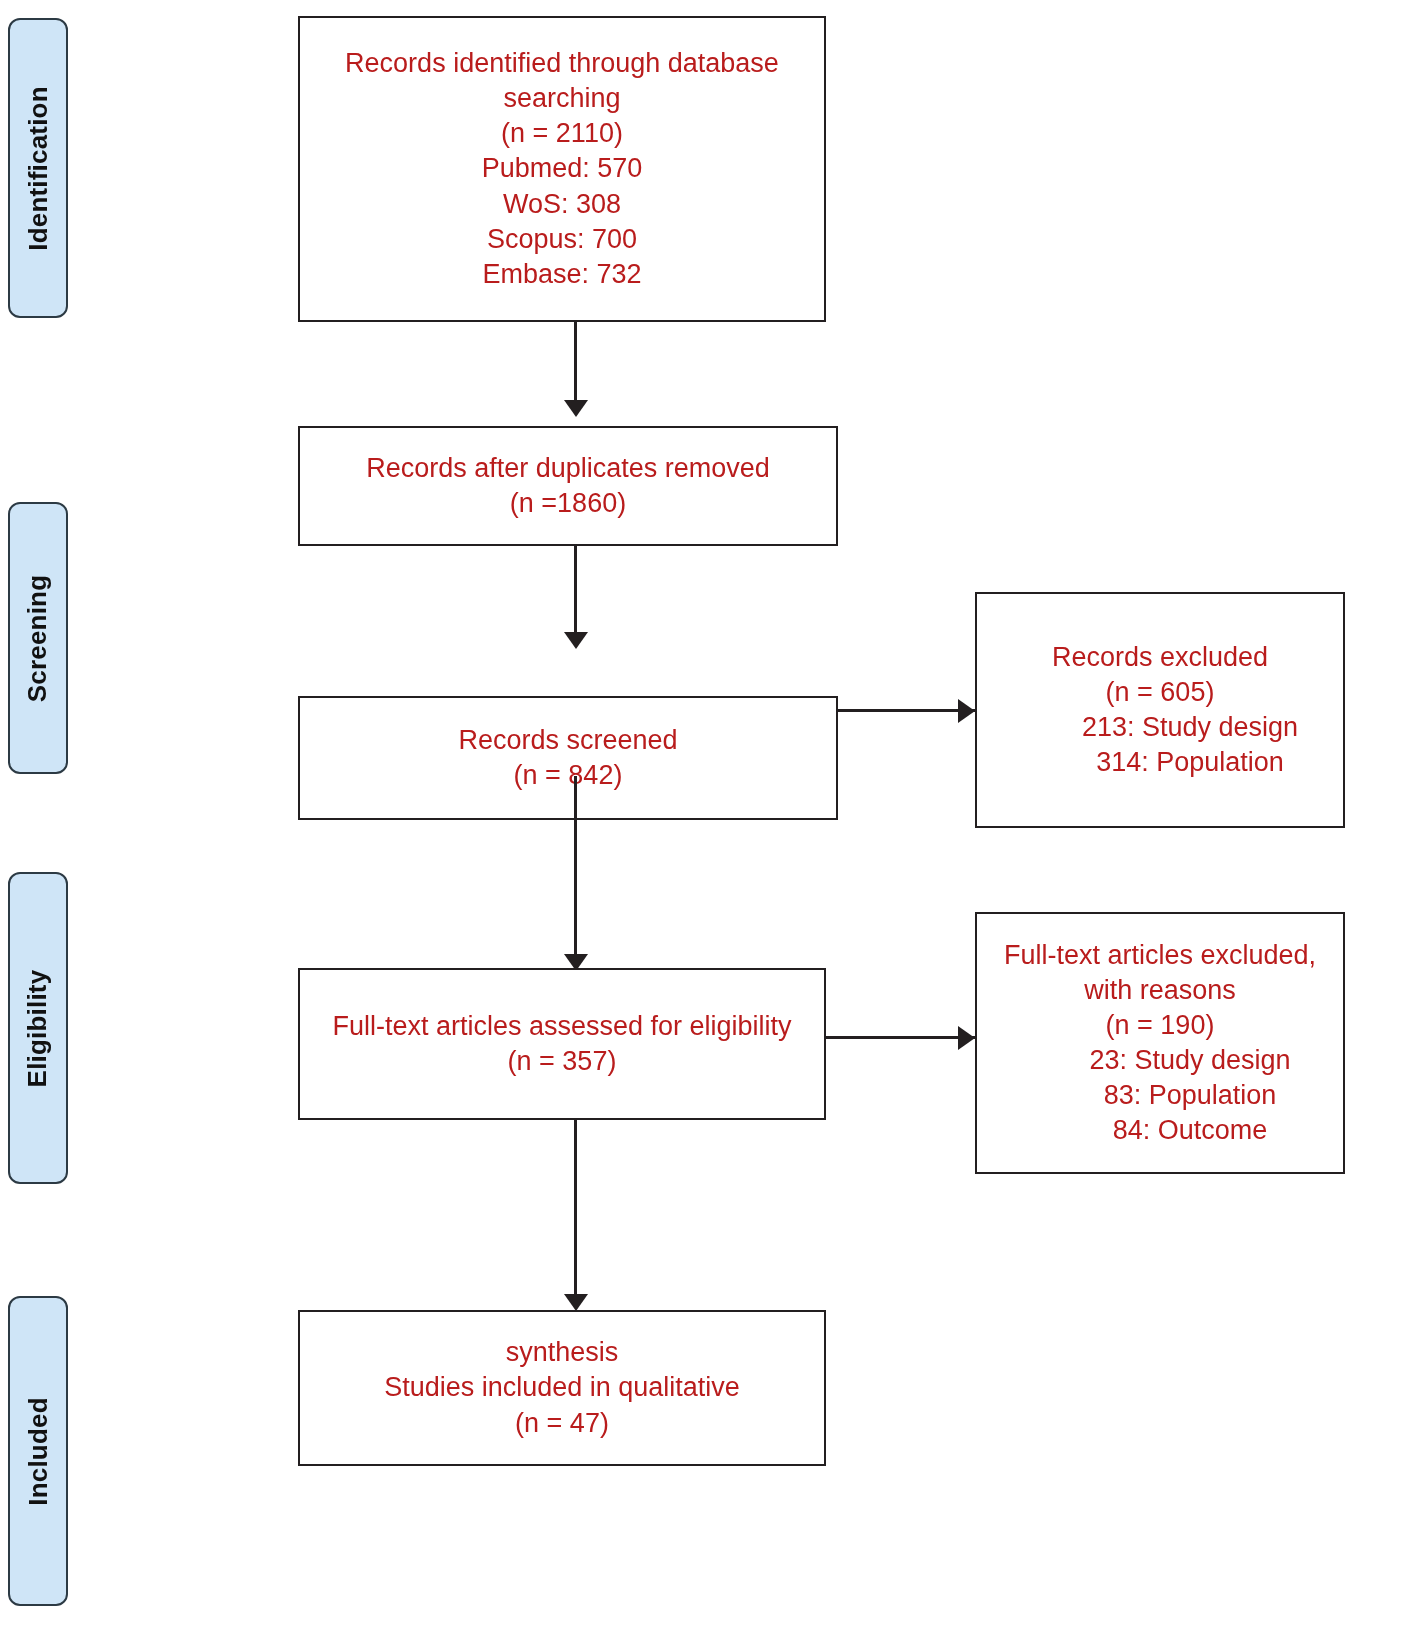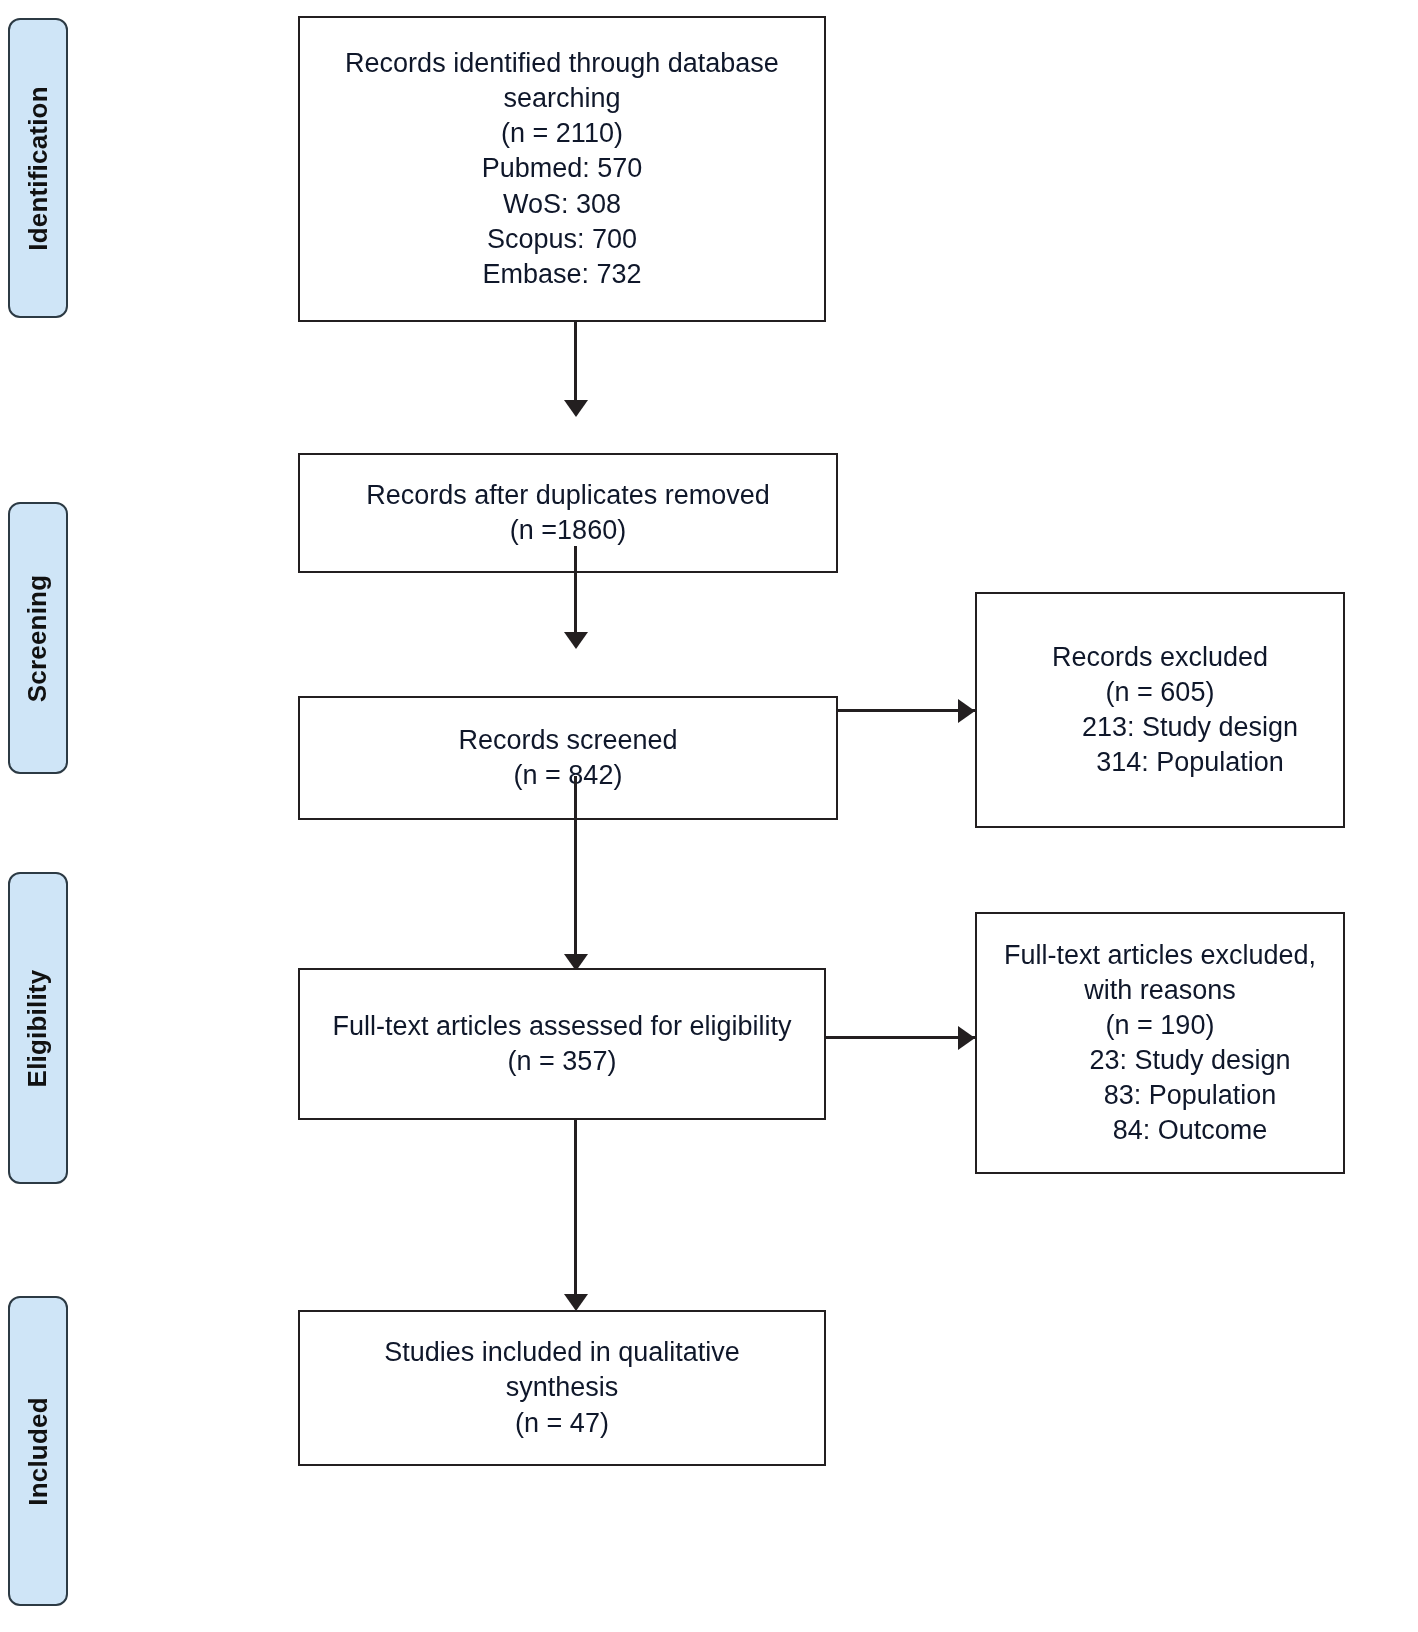--- a/index.html
+++ b/index.html
@@ -46,21 +46,21 @@
     box-sizing: border-box;
     background: #ffffff;
     border: 2px solid #231f20;
     display: flex;
     flex-direction: column;
     justify-content: center;
   }
   .flow-box .line {
     font-size: 27px;
     line-height: 1.30;
-    color: #0f172a;
+    color: #b91c1c;
     text-align: center;
     padding: 0 10px;
   }
   .flow-box .line.left {
     text-align: center;
     padding-left: 34px;
     margin-left: 36px;
   }
 
   
@@ -118,21 +118,21 @@
     <div class="line">(n = 2110)</div>
     <div class="line">Pubmed: 570</div>
     <div class="line">WoS: 308</div>
     <div class="line">Scopus: 700</div>
     <div class="line">Embase: 732</div>
   </div>
 
   <div class="v-line" style="left:574px; top:322px; height:82px;"></div>
   <div class="arrow-down" style="left:564px; top:400px;"></div>
 
-  <div class="flow-box" style="left:298px; top:426px; width:540px; height:120px;margin-top:27px;">
+  <div class="flow-box" style="left:298px; top:426px; width:540px; height:120px;">
     <div class="line">Records after duplicates removed</div>
     <div class="line">(n =1860)</div>
   </div>
 
   <div class="v-line" style="left:574px; top:546px; height:90px;"></div>
   <div class="arrow-down" style="left:564px; top:632px;"></div>
 
   <div class="flow-box" style="left:298px; top:652px; width:540px; height:124px;margin-top:44px;">
     <div class="line">Records screened</div>
     <div class="line">(n = 842)</div>
@@ -165,18 +165,18 @@
     <div class="line">(n = 190)</div>
     <div class="line left">23: Study design</div>
     <div class="line left">83: Population</div>
     <div class="line left">84: Outcome</div>
   </div>
 
   <div class="v-line" style="left:574px; top:1120px; height:180px;"></div>
   <div class="arrow-down" style="left:564px; top:1294px;"></div>
 
   <div class="flow-box" style="left:298px; top:1310px; width:528px; height:156px;">
+    <div class="line">synthesis</div>
     <div class="line">Studies included in qualitative</div>
-    <div class="line">synthesis</div>
     <div class="line">(n = 47)</div>
   </div>
 
 </div>
 
 </body></html>

